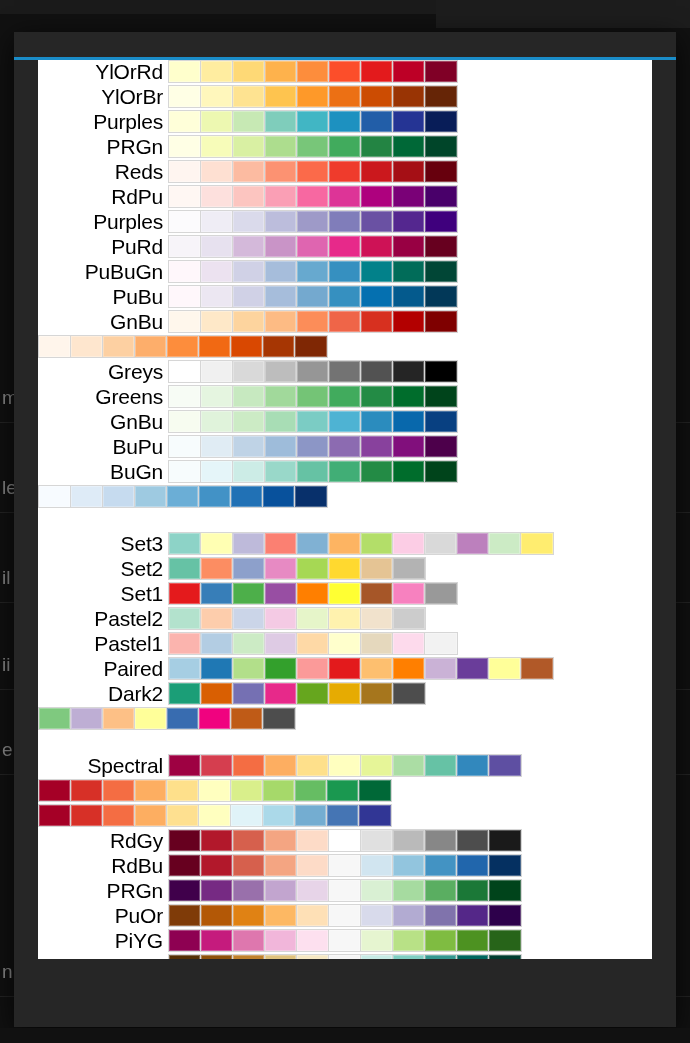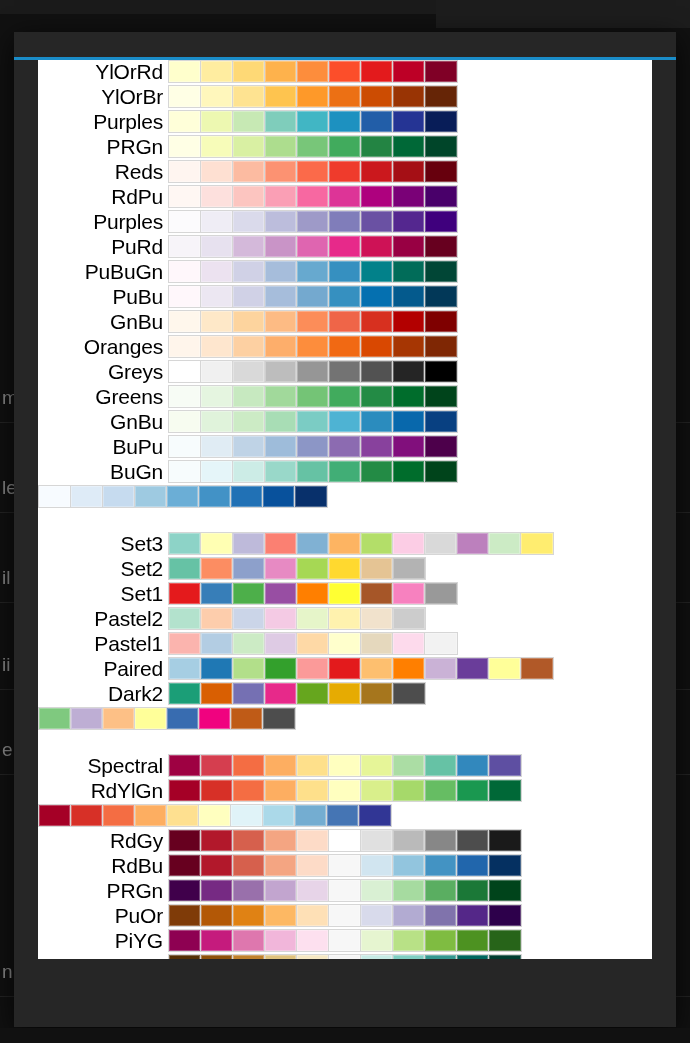--- a/index.html
+++ b/index.html
@@ -277,21 +277,20 @@
               <div class="swatch" style="background: rgb(253, 212, 158);"></div>
               <div class="swatch" style="background: rgb(253, 187, 132);"></div>
               <div class="swatch" style="background: rgb(252, 141, 89);"></div>
               <div class="swatch" style="background: rgb(239, 101, 72);"></div>
               <div class="swatch" style="background: rgb(215, 48, 31);"></div>
               <div class="swatch" style="background: rgb(179, 0, 0);"></div>
               <div class="swatch" style="background: rgb(127, 0, 0);"></div>
             </div>
           </div>
           <div class="cmap-row">
-            <div class="cmap-label">Oranges</div>
             <div class="cmap-bar">
               <div class="swatch" style="background: rgb(255, 245, 235);"></div>
               <div class="swatch" style="background: rgb(254, 230, 206);"></div>
               <div class="swatch" style="background: rgb(253, 208, 162);"></div>
               <div class="swatch" style="background: rgb(253, 174, 107);"></div>
               <div class="swatch" style="background: rgb(253, 141, 60);"></div>
               <div class="swatch" style="background: rgb(241, 105, 19);"></div>
               <div class="swatch" style="background: rgb(217, 72, 1);"></div>
               <div class="swatch" style="background: rgb(166, 54, 3);"></div>
               <div class="swatch" style="background: rgb(127, 39, 4);"></div>
@@ -509,21 +508,20 @@
               <div class="swatch" style="background: rgb(254, 224, 139);"></div>
               <div class="swatch" style="background: rgb(255, 255, 191);"></div>
               <div class="swatch" style="background: rgb(230, 245, 152);"></div>
               <div class="swatch" style="background: rgb(171, 221, 164);"></div>
               <div class="swatch" style="background: rgb(102, 194, 165);"></div>
               <div class="swatch" style="background: rgb(50, 136, 189);"></div>
               <div class="swatch" style="background: rgb(94, 79, 162);"></div>
             </div>
           </div>
           <div class="cmap-row">
-            <div class="cmap-label">RdYlGn</div>
             <div class="cmap-bar">
               <div class="swatch" style="background: rgb(165, 0, 38);"></div>
               <div class="swatch" style="background: rgb(215, 48, 39);"></div>
               <div class="swatch" style="background: rgb(244, 109, 67);"></div>
               <div class="swatch" style="background: rgb(253, 174, 97);"></div>
               <div class="swatch" style="background: rgb(254, 224, 139);"></div>
               <div class="swatch" style="background: rgb(255, 255, 191);"></div>
               <div class="swatch" style="background: rgb(217, 239, 139);"></div>
               <div class="swatch" style="background: rgb(166, 217, 106);"></div>
               <div class="swatch" style="background: rgb(102, 189, 99);"></div>

